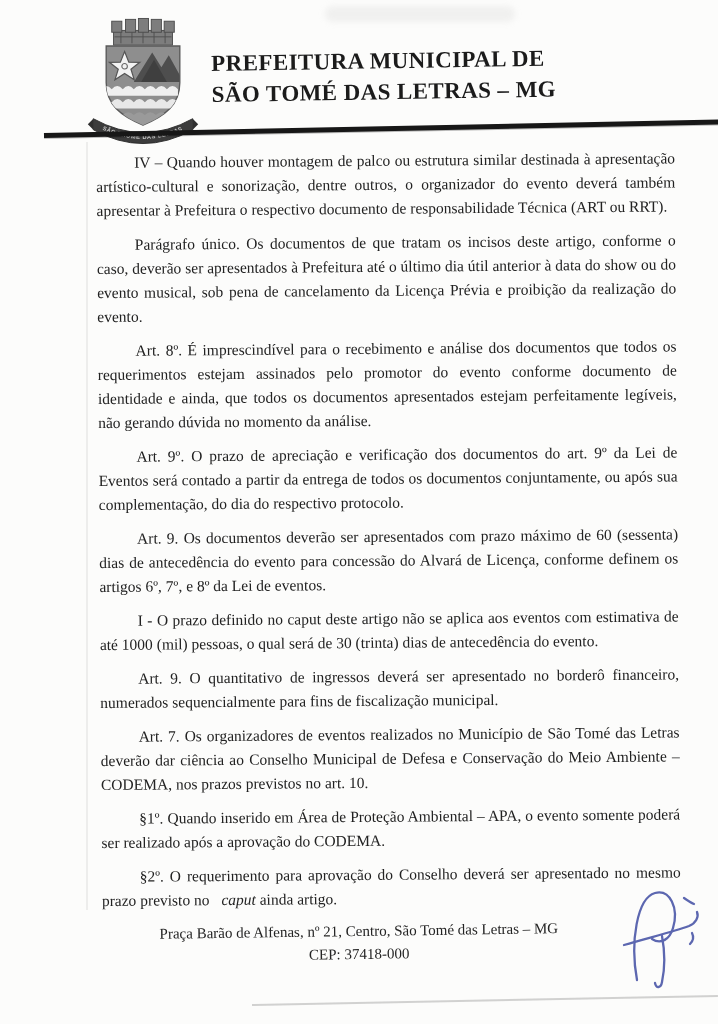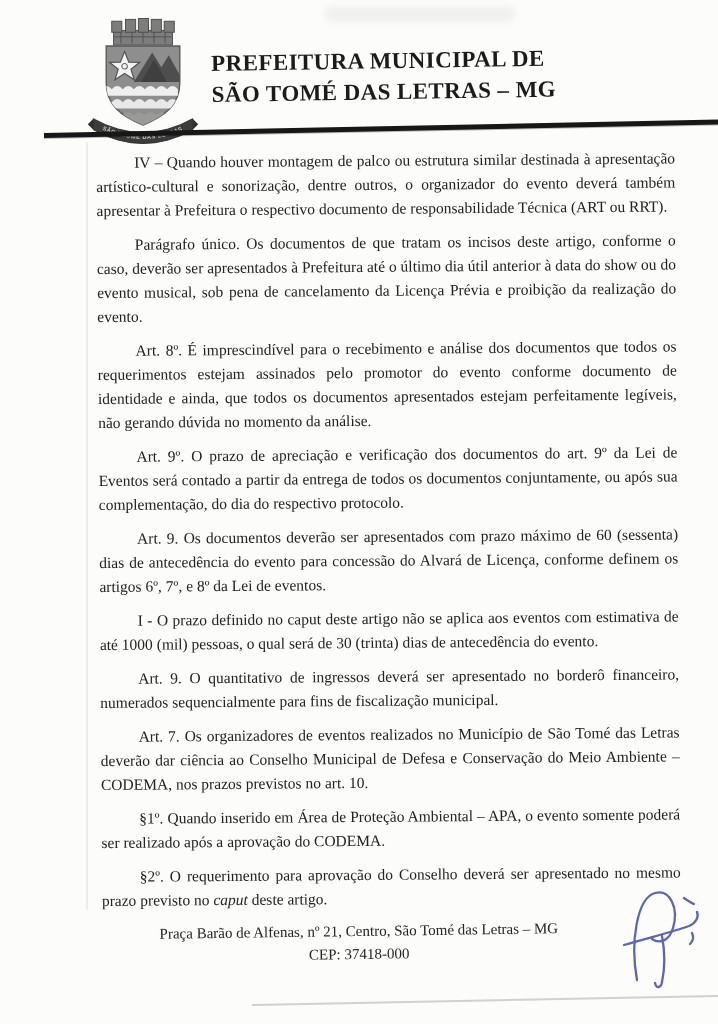--- a/index.html
+++ b/index.html
@@ -38,21 +38,21 @@
     position:absolute;left:96px;top:151px;width:579px;
     transform:rotate(-0.45deg);transform-origin:left top;
     font-size:15.5px;line-height:24px;color:#222;
   }
   .doc-body p{
     margin:0 0 10px 0;
     text-indent:38px;
     text-align:justify;
   }
   .seg-b{font-weight:normal;}
-  .seg-i{font-style:italic;}
+  .seg-i{font-style:italic;margin-left:8px;}
   
   .footer{
     position:absolute;left:0;top:920px;width:718px;
     text-align:center;
     transform:rotate(-0.8deg);
     font-size:15px;line-height:23px;color:#242424;
   }
   
   .signature{position:absolute;left:615px;top:882px;width:95px;height:118px;}
   
@@ -142,21 +142,21 @@
   <div class="doc-body" id="doc-body">
       <p><span>IV – Quando houver montagem de palco ou estrutura similar destinada à apresentação artístico-cultural e sonorização, dentre outros, o organizador do evento deverá também apresentar à Prefeitura o respectivo documento de responsabilidade Técnica (ART ou RRT).</span></p>
       <p><span>Parágrafo único. Os documentos de que tratam os incisos deste artigo, conforme o caso, deverão ser apresentados à Prefeitura até o último dia útil anterior à data do show ou do evento musical, sob pena de cancelamento da Licença Prévia e proibição da realização do evento.</span></p>
       <p><span class="seg-b">Art. 8º.</span><span> É imprescindível para o recebimento e análise dos documentos que todos os requerimentos estejam assinados pelo promotor do evento conforme documento de identidade e ainda, que todos os documentos apresentados estejam perfeitamente legíveis, não gerando dúvida no momento da análise.</span></p>
       <p><span class="seg-b">Art. 9º.</span><span> O prazo de apreciação e verificação dos documentos do art. 9º da Lei de Eventos será contado a partir da entrega de todos os documentos conjuntamente, ou após sua complementação, do dia do respectivo protocolo.</span></p>
       <p><span class="seg-b">Art. 9.</span><span> Os documentos deverão ser apresentados com prazo máximo de 60 (sessenta) dias de antecedência do evento para concessão do Alvará de Licença, conforme definem os artigos 6º, 7º, e 8º da Lei de eventos.</span></p>
       <p><span>I - O prazo definido no caput deste artigo não se aplica aos eventos com estimativa de até 1000 (mil) pessoas, o qual será de 30 (trinta) dias de antecedência do evento.</span></p>
       <p><span class="seg-b">Art. 9.</span><span> O quantitativo de ingressos deverá ser apresentado no borderô financeiro, numerados sequencialmente para fins de fiscalização municipal.</span></p>
       <p><span class="seg-b">Art. 7.</span><span> Os organizadores de eventos realizados no Município de São Tomé das Letras deverão dar ciência ao Conselho Municipal de Defesa e Conservação do Meio Ambiente – CODEMA, nos prazos previstos no art. 10.</span></p>
       <p><span class="seg-b">§1º.</span><span> Quando inserido em Área de Proteção Ambiental – APA, o evento somente poderá ser realizado após a aprovação do CODEMA.</span></p>
-      <p><span class="seg-b">§2º.</span><span> O requerimento para aprovação do Conselho deverá ser apresentado no mesmo prazo previsto no </span><span class="seg-i">caput</span><span> deste artigo.</span></p>
+      <p><span class="seg-b">§2º.</span><span> O requerimento para aprovação do Conselho deverá ser apresentado no mesmo prazo previsto no </span><span class="seg-i">caput</span><span> ainda artigo.</span></p>
     </div>
 
   <div class="footer">
     <div>Praça Barão de Alfenas, nº 21, Centro, São Tomé das Letras – MG</div>
     <div>CEP: 37418-000</div>
   </div>
 
   <svg class="signature" viewBox="0 0 95 118" aria-hidden="true">
     <g fill="none" stroke="#4753a6" stroke-width="2.3" stroke-linecap="round" opacity="0.88">
       <path d="M22,98 C15,60 22,16 40,11 C55,7 64,26 58,46 C55,57 46,63 37,57"></path>

